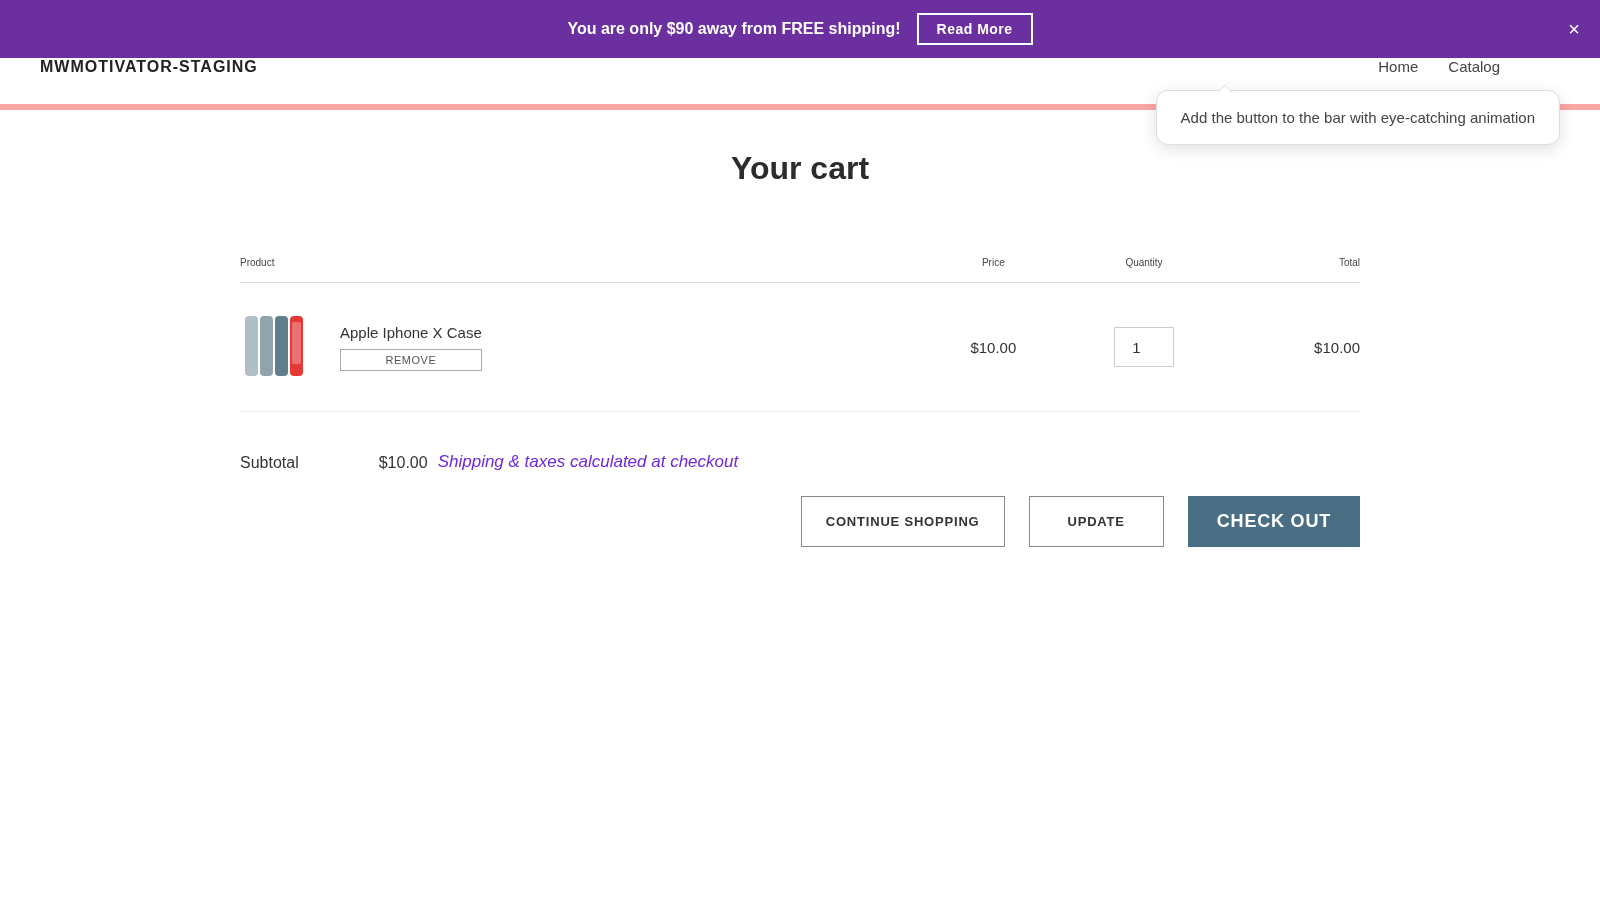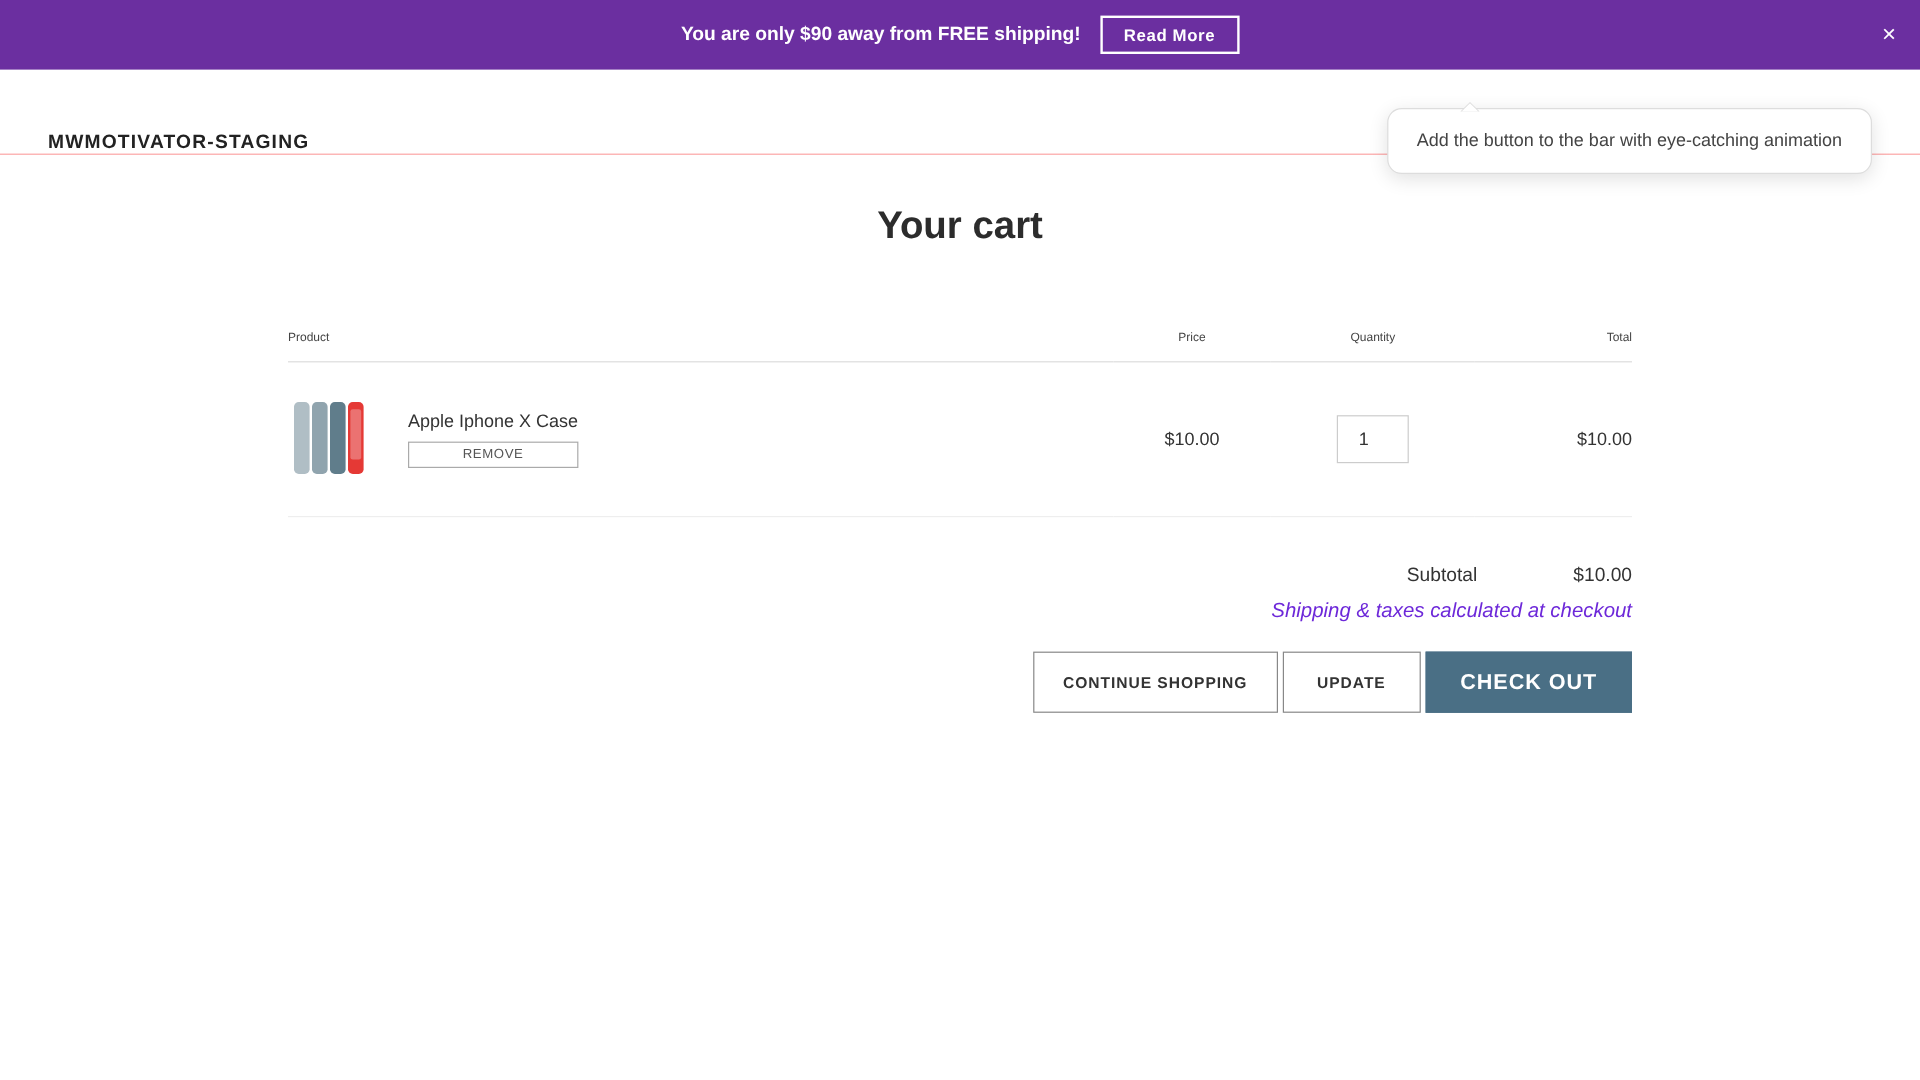--- a/index.html
+++ b/index.html
@@ -40,24 +40,24 @@
       border: none;
       color: #fff;
       font-size: 20px;
       cursor: pointer;
       line-height: 1;
     }
 
     
     .header {
       display: flex;
-      align-items: flex-end;
+      align-items: flex-start;
       padding: 0 40px;
-      height: 71px;
-      border-bottom: 1px solid #fca5a5;
+      height: 52px;
+      border-bottom: 6px solid #fca5a5;
       position: relative;
     }
     .logo {
       font-size: 16px;
       font-weight: 700;
       letter-spacing: 1px;
       color: #222;
       text-transform: uppercase;
     }
     .nav {
@@ -189,41 +189,41 @@
       font-size: 15px;
       color: #333;
       padding: 4px;
     }
     .col-total-cell { text-align: right; font-size: 15px; color: #333; }
 
     
     .subtotal-section {
       margin-top: 40px;
       display: flex;
-      flex-direction: column;
+      flex-direction: row;
       align-items: flex-end;
       gap: 10px;
     }
     .subtotal-row {
       display: flex;
       gap: 80px;
       align-items: center;
     }
     .subtotal-label { font-size: 16px; color: #333; font-weight: 500; }
     .subtotal-value { font-size: 16px; color: #333; font-weight: 400; }
     .shipping-note {
       font-size: 17px;
       color: #6d28d9;
       font-style: italic;
     }
 
     
     .action-buttons {
       display: flex;
-      gap: 4px;
+      gap: 24px;
       margin-top: 24px;
       justify-content: flex-end;
     }
     .btn-continue {
       border: 1px solid #888;
       background: #fff;
       color: #333;
       font-size: 13px;
       font-weight: 600;
       letter-spacing: 0.8px;
@@ -231,21 +231,21 @@
       cursor: pointer;
       text-transform: uppercase;
     }
     .btn-update {
       border: 1px solid #888;
       background: #fff;
       color: #333;
       font-size: 13px;
       font-weight: 600;
       letter-spacing: 0.8px;
-      padding: 14px 28px;
+      padding: 14px 38px;
       cursor: pointer;
       text-transform: uppercase;
     }
     .btn-checkout {
       background: #4a6f85;
       border: 1px solid #4a6f85;
       color: #fff;
       font-size: 18px;
       font-weight: 600;
       letter-spacing: 0.8px;

